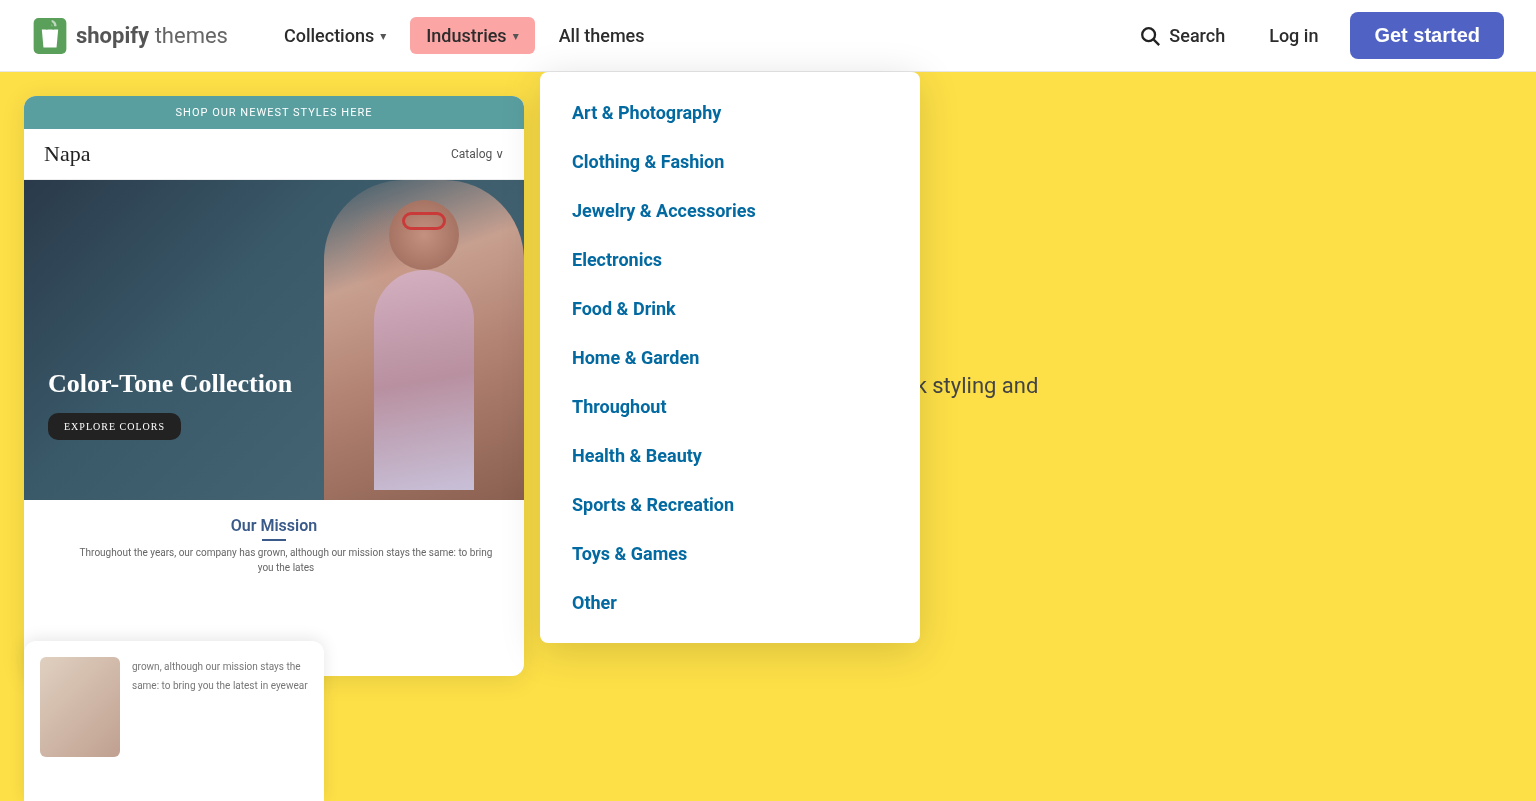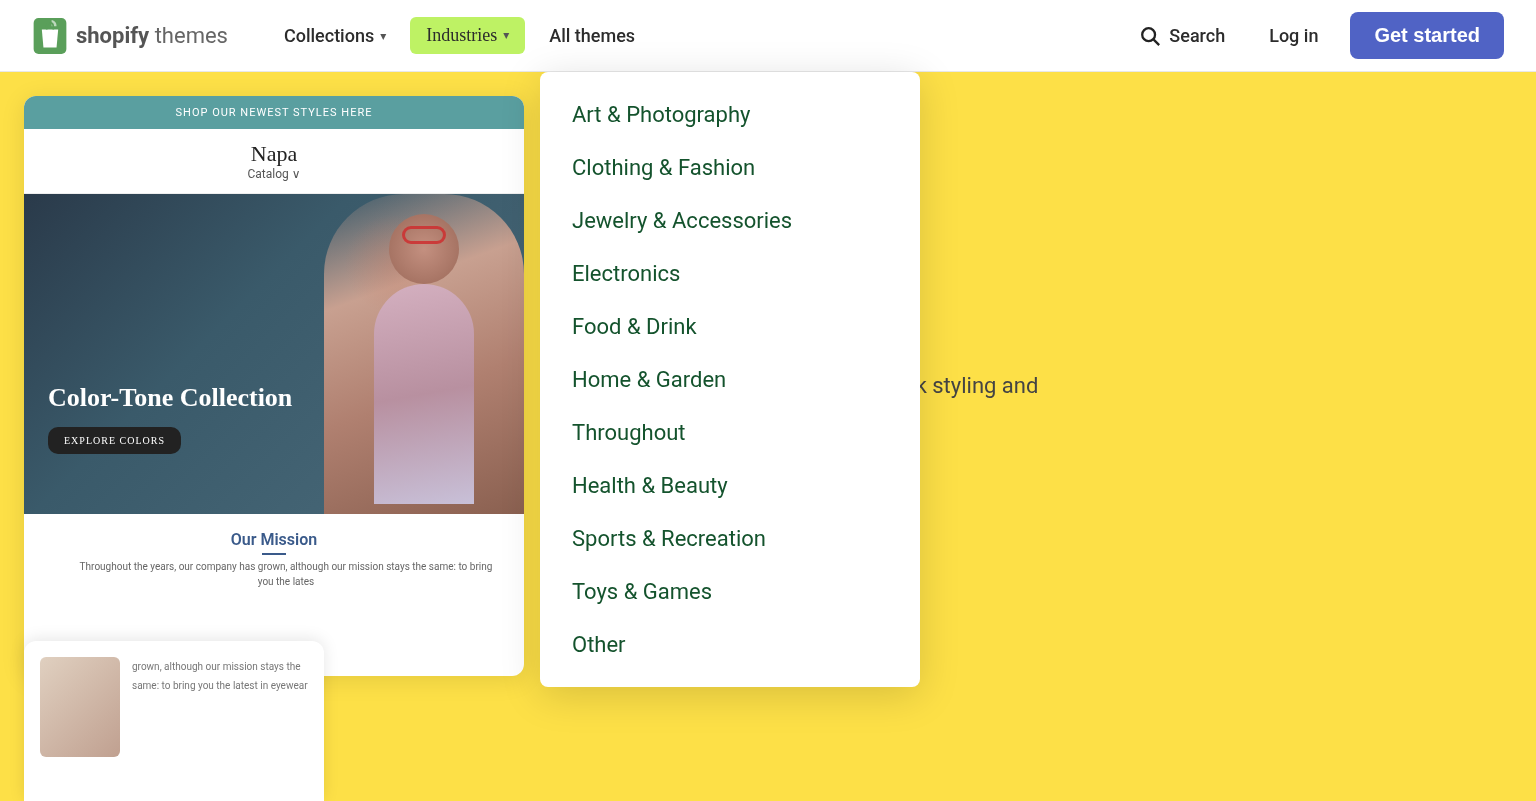--- a/index.html
+++ b/index.html
@@ -104,23 +104,23 @@
       background: #fff;
       border-radius: 8px;
       box-shadow: 0 8px 40px rgba(0,0,0,0.15);
       width: 380px;
       padding: 16px 0;
       z-index: 200;
     }
     .dropdown-item {
       display: block;
       padding: 14px 32px;
-      font-size: 22px;
-      font-weight: 400;
-      color: #14532d;
+      font-size: 18px;
+      font-weight: 700;
+      color: #0369a1;
       cursor: pointer;
       text-decoration: none;
     }
 
     
     .main-content {
       display: flex;
       height: calc(801px - 72px);
       background: #fde047;
       position: relative;
@@ -150,21 +150,20 @@
       color: #fff;
       text-align: center;
       letter-spacing: 1px;
     }
     .preview-nav {
       display: flex;
       justify-content: space-between;
       align-items: center;
       padding: 12px 20px;
       border-bottom: 1px solid #eee;
-      flex-direction: column;
     }
     .preview-logo-text {
       font-size: 22px;
       font-family: Georgia, serif;
       color: #222;
     }
     .preview-nav-right {
       font-size: 12px;
       color: #555;
     }
@@ -333,21 +332,21 @@
     <span class="logo-text">
       <span style="font-weight:700;">shopify</span> <span style="font-weight:400; color:#666;">themes</span>
     </span>
   </a>
 
   <div class="nav-links">
     <div class="nav-item">
       <span>Collections</span>
       <span class="chevron">▾</span>
     </div>
-    <div class="nav-item" style="background:#bef264;font-family:Liberation Serif, serif;">
+    <div class="nav-item" style="background:#fca5a5;">
       <span>Industries</span>
       <span class="chevron">▾</span>
     </div>
     <div class="nav-item">
       <span>All themes</span>
     </div>
   </div>
 
   <div class="nav-right">
     <div class="search-btn">

